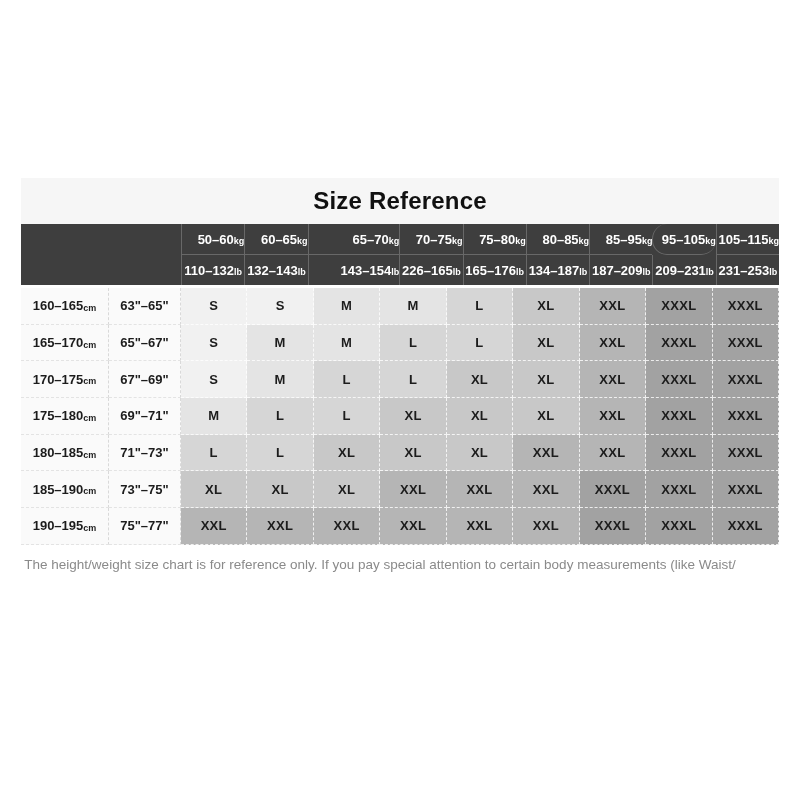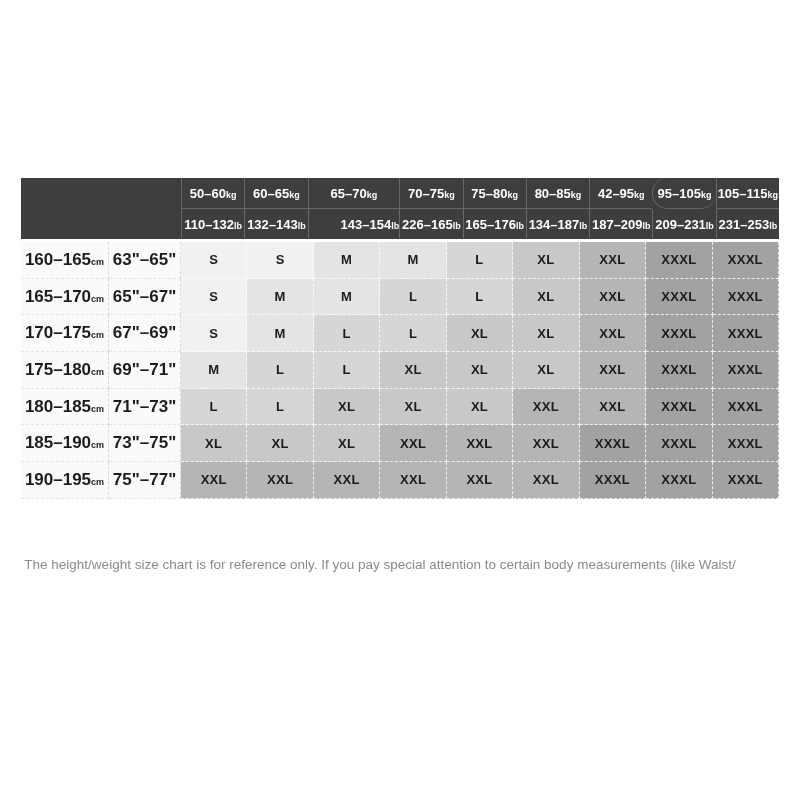--- a/index.html
+++ b/index.html
@@ -50,21 +50,21 @@
     position: absolute; left: 12px; bottom: 7px;
     font-size: 15px; font-weight: 700; letter-spacing: 0.5px;
   }
   .hcell {
     display: flex;
     align-items: center;
     justify-content: center;
     border-left: 1px solid rgba(255,255,255,0.22);
     white-space: nowrap;
   }
-  .hcell.kg-row { border-bottom: 1px solid rgba(255,255,255,0.22); }
+  .hcell.kg-row { border-bottom: 1px solid rgba(255,255,255,0.22); justify-content: flex-end; }
   .hcell .num { font-size: 13px; font-weight: 700; }
   .hcell .unit { font-size: 9px; font-weight: 700; padding-top: 4px; }
 
   
   .tbl-body {
     display: grid;
     grid-template-columns: 88px 72px repeat(9, 1fr);
     grid-auto-rows: 36.7px;
     margin-top: 3px;
   }
@@ -74,21 +74,21 @@
     justify-content: center;
     white-space: nowrap;
     font-weight: 700;
     color: #1c1c1c;
   }
   .label-cell {
     background: var(--label-cell-bg, #fafafa);
     border-right: 1px dashed #d9d9d9;
     border-bottom: 1px dashed #e3e3e3;
   }
-  .label-cell .num { font-size: 17px; }
+  .label-cell .num { font-size: 13px; }
   .label-cell .unit { font-size: 9px; padding-top: 4px; }
   .size-cell {
     font-size: 13px;
     letter-spacing: 0.3px;
     border-right: 1px dashed rgba(255,255,255,0.8);
     border-bottom: 1px dashed rgba(255,255,255,0.8);
   }
 
   
   .footer {
@@ -100,20 +100,23 @@
     color: #8a8a8a;
     font-size: 13.5px;
     line-height: 26px;
   }
 </style>
 </head>
 <body>
 
 <div class="content">
 
+  <div class="title-band">
+    <h1>Size Reference</h1>
+  </div>
 
   <div class="tbl-header" id="tbl-header">
 
   <div class="hcell kg-row" style="grid-area: 1 / 2;">
         <span class="num">50–60</span>
         <span class="unit">kg</span>
       </div>
       <div class="hcell lb-row" style="grid-area: 2 / 2;">
         <span class="num">110–132</span>
         <span class="unit">lb</span>
@@ -152,21 +155,21 @@
       </div>
       <div class="hcell kg-row" style="grid-area: 1 / 7;">
         <span class="num">80–85</span>
         <span class="unit">kg</span>
       </div>
       <div class="hcell lb-row" style="grid-area: 2 / 7;">
         <span class="num">134–187</span>
         <span class="unit">lb</span>
       </div>
       <div class="hcell kg-row" style="grid-area: 1 / 8;">
-        <span class="num">42–95</span>
+        <span class="num">85–95</span>
         <span class="unit">kg</span>
       </div>
       <div class="hcell lb-row" style="grid-area: 2 / 8;">
         <span class="num">187–209</span>
         <span class="unit">lb</span>
       </div>
       <div class="hcell kg-row" style="grid-area: 1 / 9; border-radius: 15px;">
         <span class="num">95–105</span>
         <span class="unit">kg</span>
       </div>

